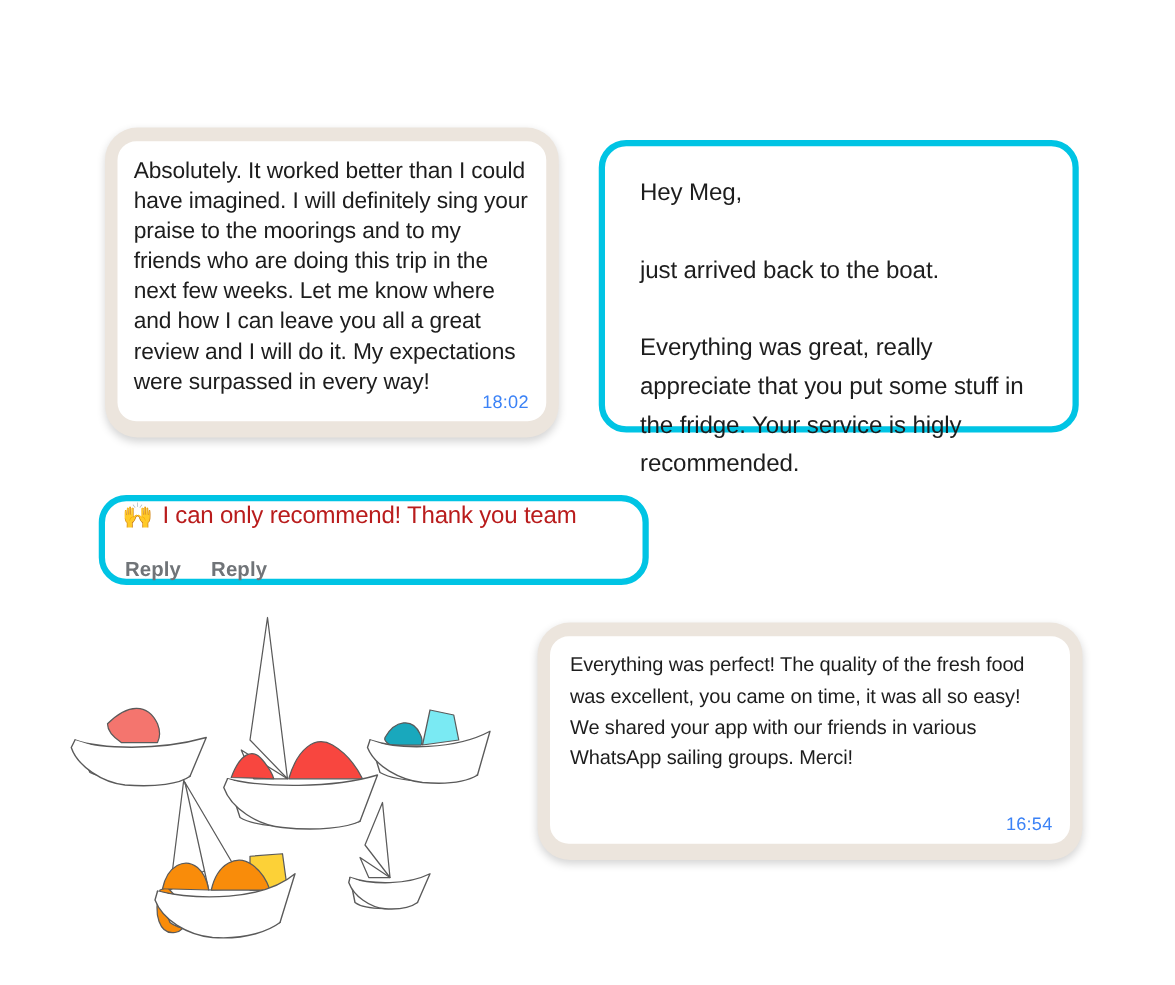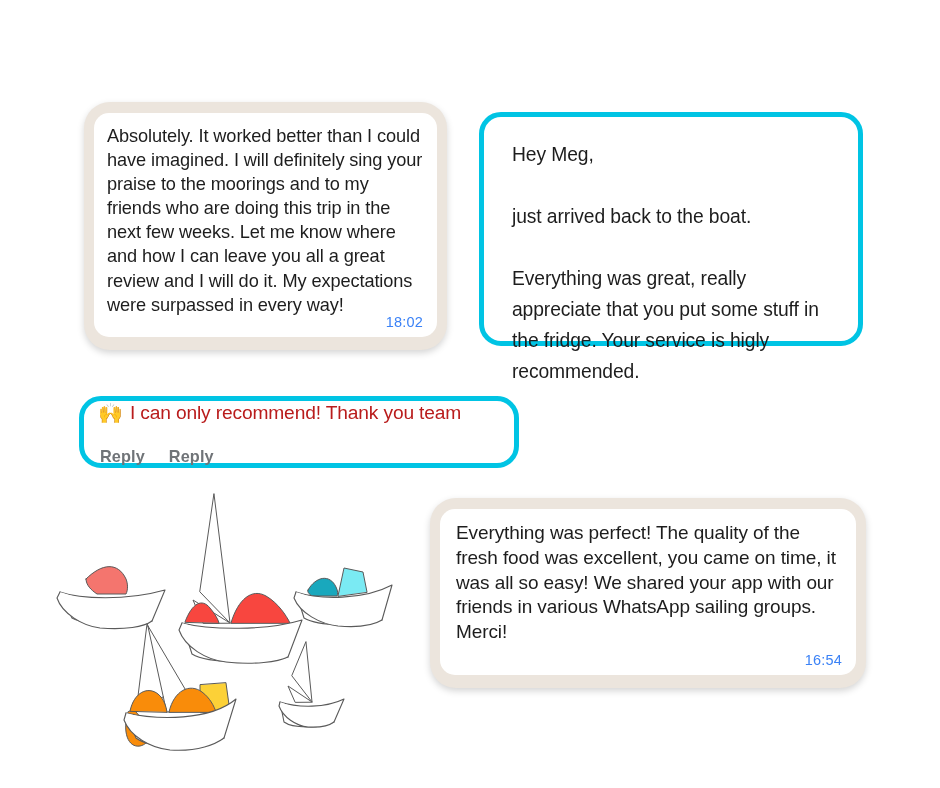--- a/index.html
+++ b/index.html
@@ -66,21 +66,21 @@
   #bubble-absolutely .wa-inner { padding: 11px 13px 10px 13px; }
   #bubble-absolutely .wa-text { font-size: 18.2px; line-height: 24.1px; }
 
   #bubble-perfect {
     left: 430px;
     top: 498px;
     width: 436px;
     height: 190px;
   }
   #bubble-perfect .wa-inner { padding: 12px 14px 10px 16px; }
-  #bubble-perfect .wa-text { font-size: 19px; line-height: 24.8px; }
+  #bubble-perfect .wa-text { font-size: 16px; line-height: 24.8px; }
 
   
   .cy-bubble {
     position: absolute;
     background: #ffffff;
     border: 5px solid #00c4e4;
     border-radius: 22px;
     box-sizing: border-box;
   }
 

